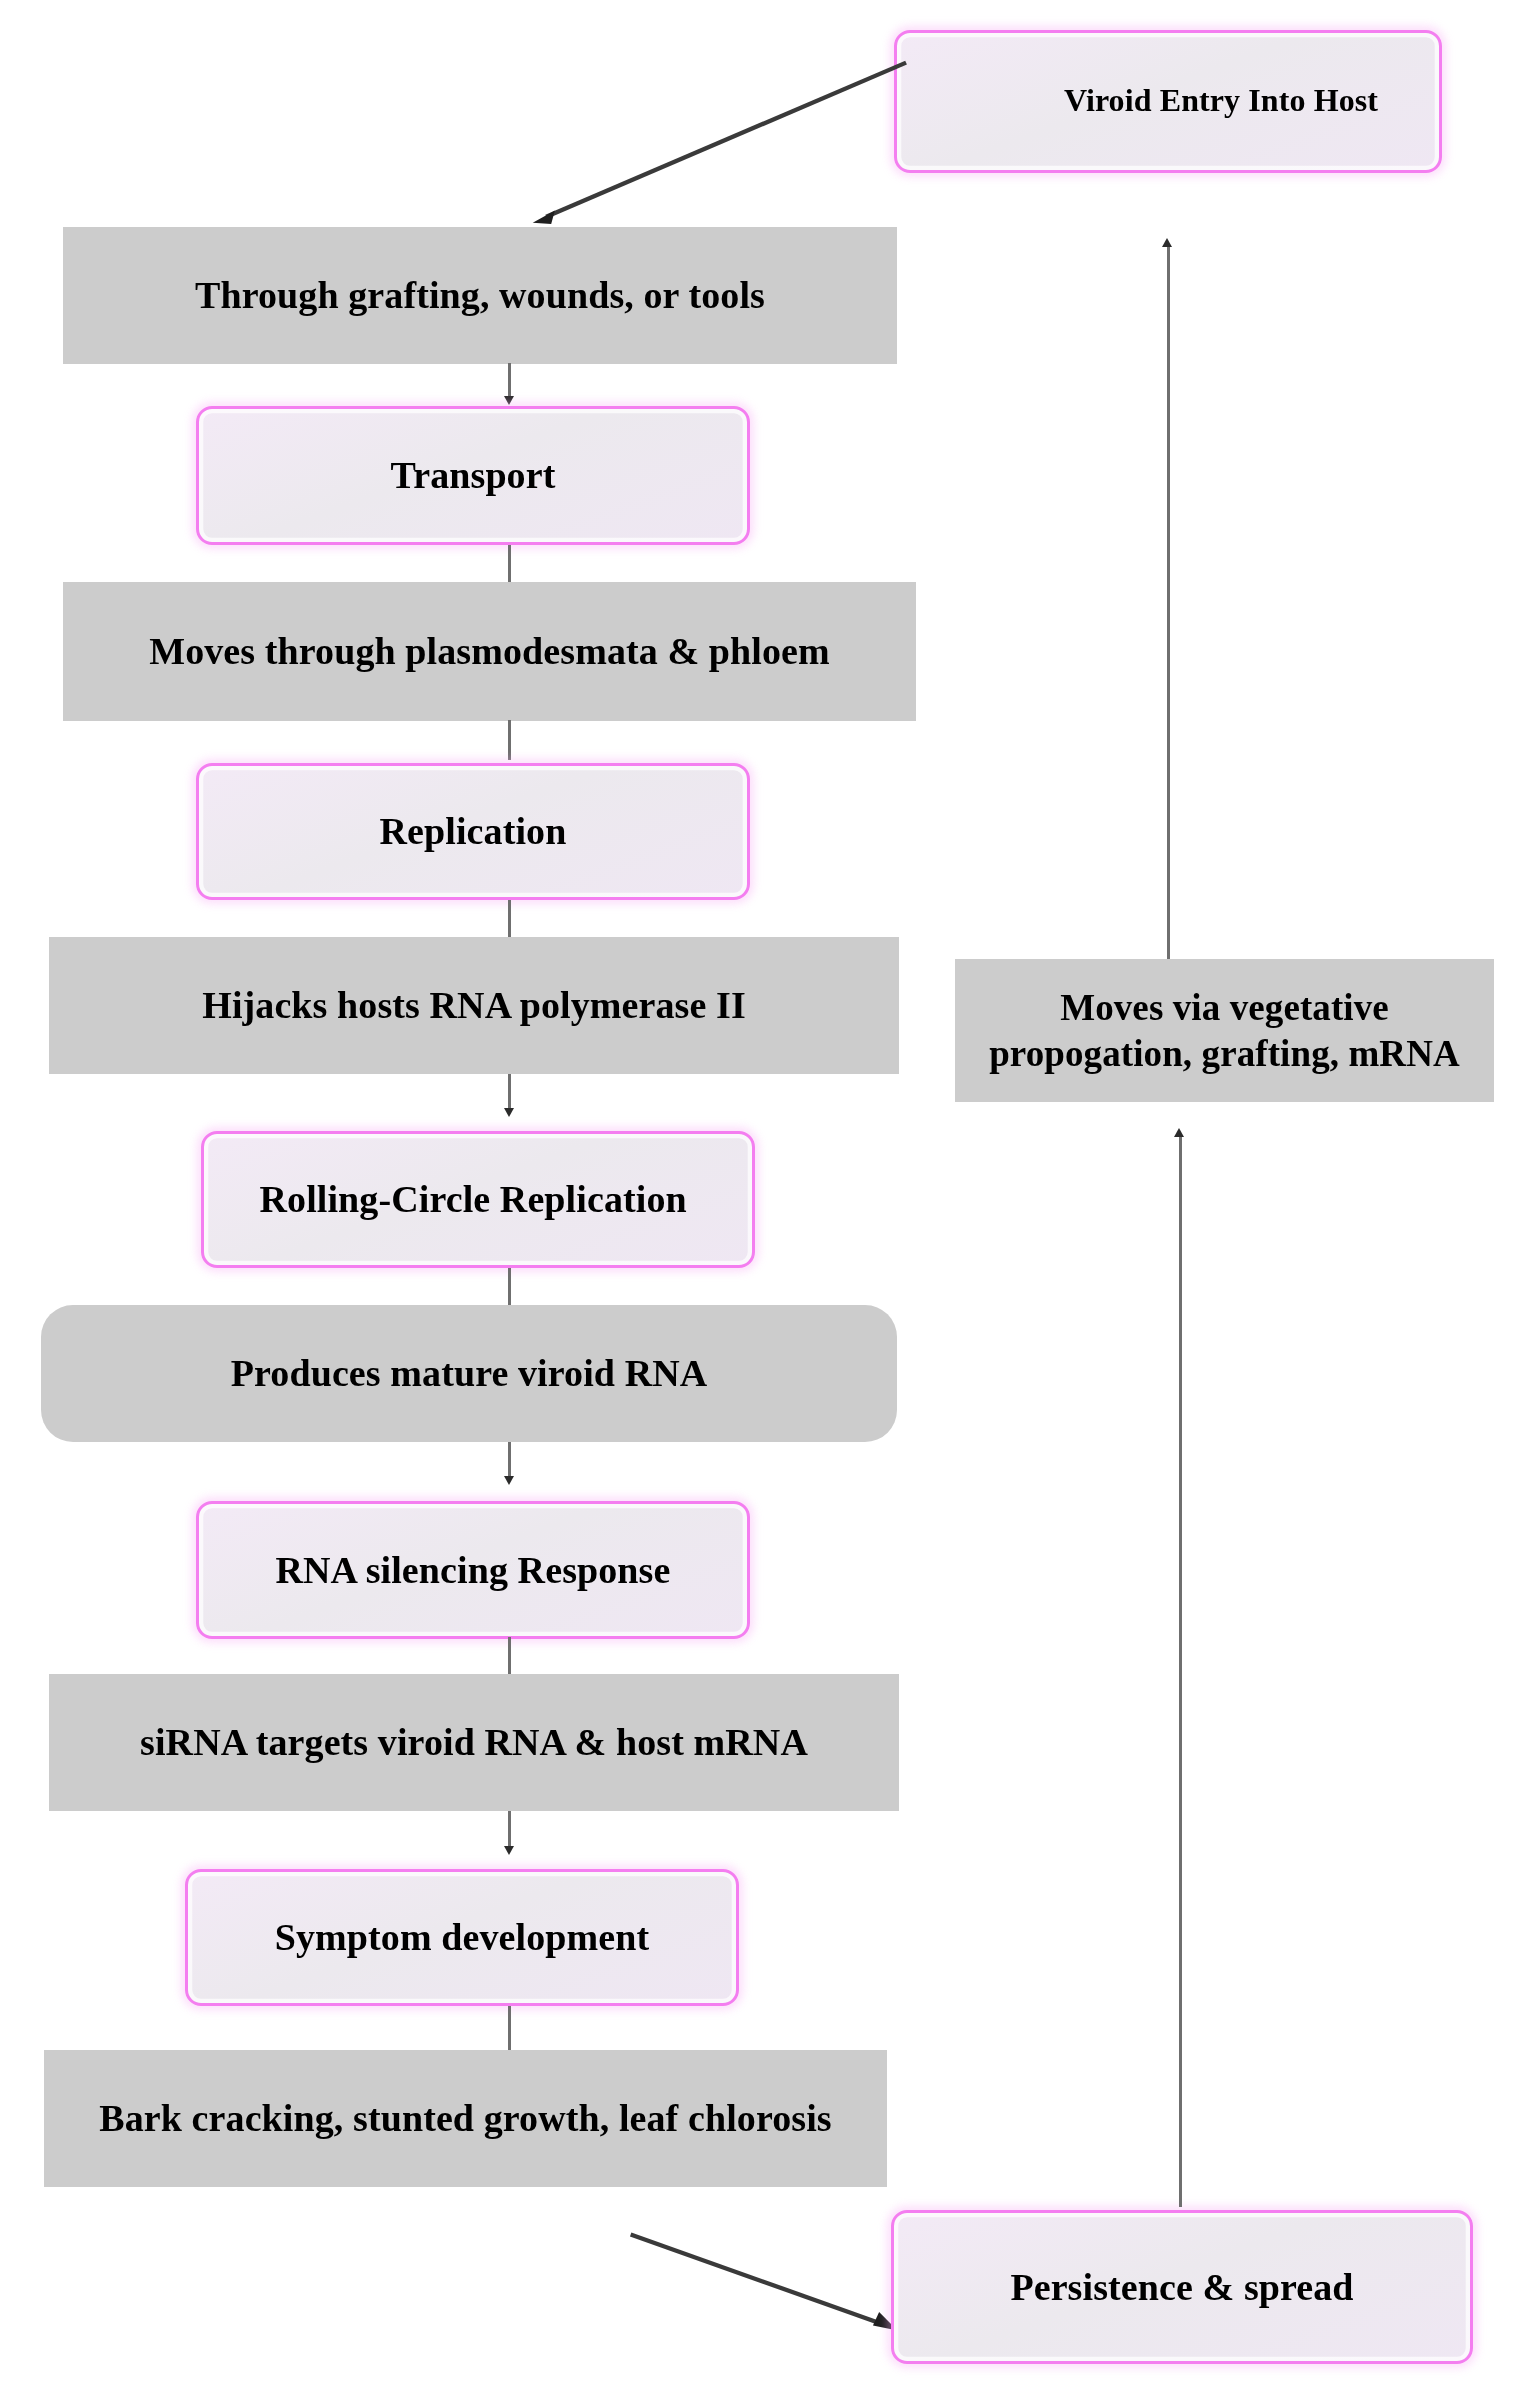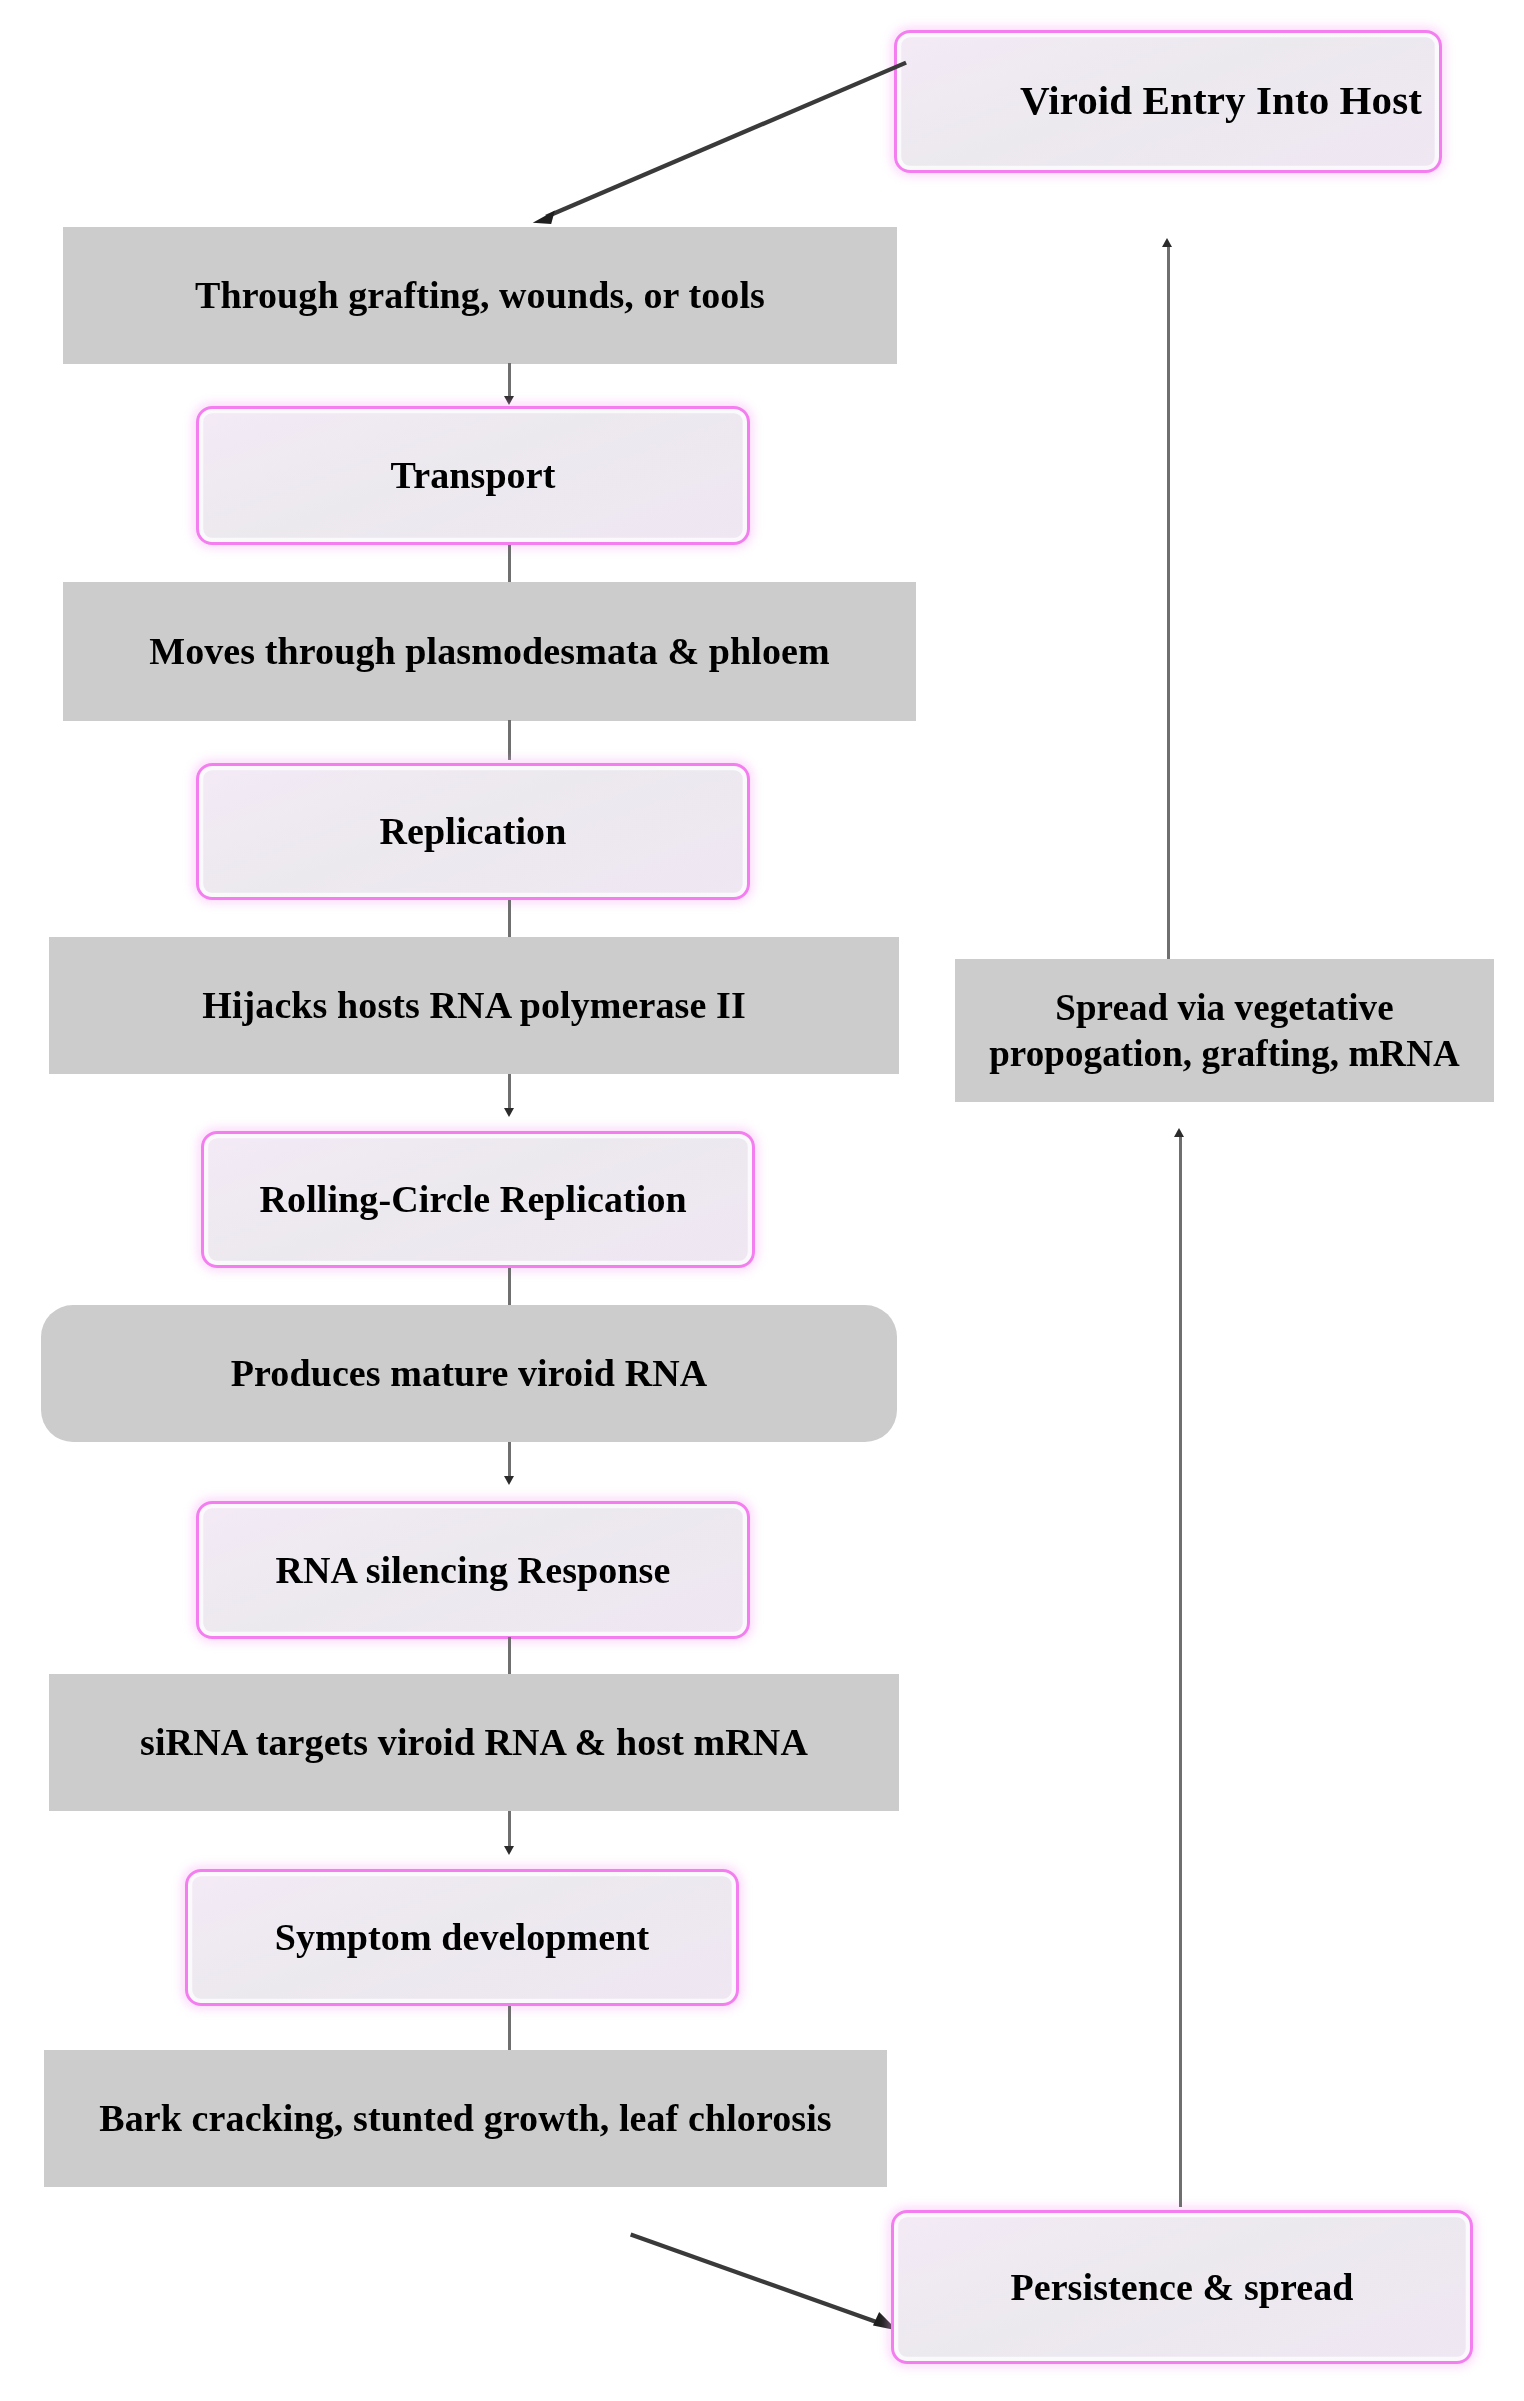--- a/index.html
+++ b/index.html
@@ -80,21 +80,21 @@
     position: absolute;
     overflow: visible;
     pointer-events: none;
   }
 </style>
 </head>
 <body>
 
 <div id="canvas">
 
-  <div class="node pink" style="left:894px; top:29.5px; width:548px; height:143px; font-size:41px;">
+  <div class="node pink" style="left:894px; top:29.5px; width:548px; height:143px; font-size:32px;">
     <span style="position:relative; left:53px;">Viroid Entry  Into Host</span>
   </div>
 
   <svg class="diag-svg" style="left:529px; top:49px; width:382px; height:185px;" viewBox="0 0 620 300">
     <line x1="612" y1="22" x2="28" y2="272" stroke="#3a3a3a" stroke-width="7"></line>
     <polygon points="6,282 42,262 36,284" fill="#1f1f1f"></polygon>
   </svg>
 
   <div class="node grey" style="left:63px; top:227px; width:834px; height:137px;">
     <span>Through grafting, wounds, or tools</span>
@@ -170,21 +170,21 @@
   </svg>
 
   <div class="node pink" style="left:891px; top:2210px; width:582px; height:154px;">
     <span>Persistence &amp; spread</span>
   </div>
 
   <div class="vline" style="left:1179px; top:1136px; height:1071px;"></div>
   <div class="arrowhead-up" style="left:1174px; top:1128px;"></div>
 
   <div class="node grey wrap" style="left:955px; top:959px; width:539px; height:143px; flex-direction:column; font-size:37px;">
-    <span>Spread via vegetative</span>
+    <span>Moves via vegetative</span>
     <span>propogation, grafting, mRNA</span>
   </div>
 
   <div class="vline" style="left:1167px; top:246px; height:713px;"></div>
   <div class="arrowhead-up" style="left:1162px; top:238px;"></div>
 
 </div>
 
 
 </body></html>

